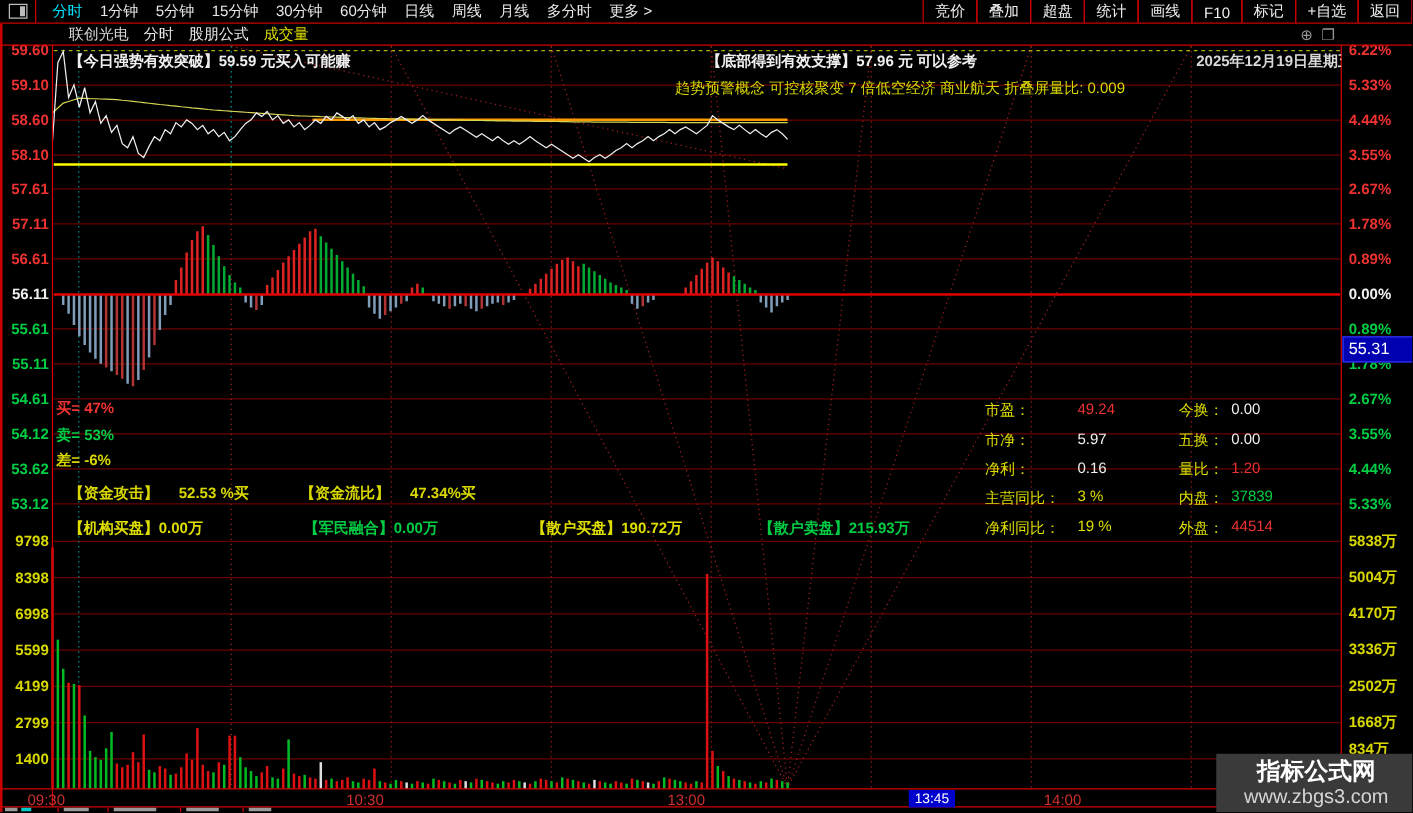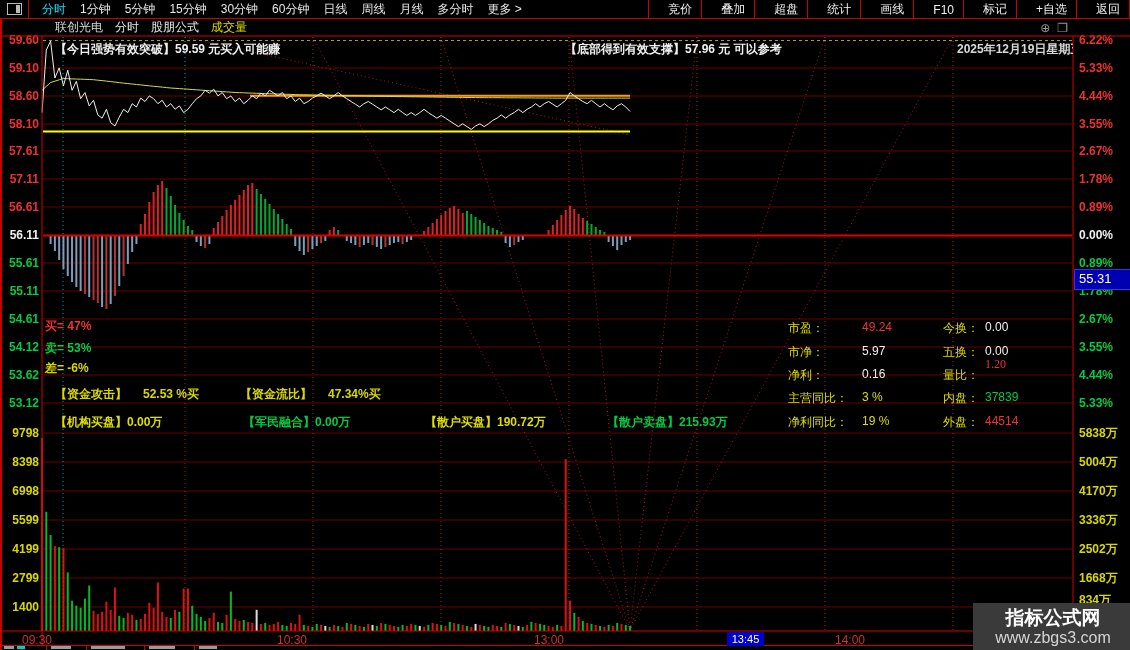--- a/index.html
+++ b/index.html
@@ -8,21 +8,21 @@
   
   #menubar{position:absolute;left:0;top:0;width:1130px;height:18px;display:flex;align-items:center;
            border-bottom:1px solid #c80000;background:#000;z-index:30;}
   #win-icon{width:13px;height:10px;border:1px solid #bbb;margin:0 6px 0 7px;position:relative;}
   #win-icon::after{content:"";position:absolute;right:1px;top:1px;bottom:1px;width:4px;background:#bbb;}
   #menu-sep{width:1px;height:18px;background:#c80000;margin-right:6px;}
   .menu-item{font-size:12px;color:#e8e8e8;margin:0 7px;white-space:nowrap;cursor:default;}
   .menu-item.active{color:#00e5ff;}
   #menu-right{margin-left:auto;display:flex;height:18px;}
   .rbtn{font-size:12px;color:#f0f0f0;border-left:1px solid #c80000;border-right:1px solid #c80000;
-        padding:1px 9px 0 19px;display:flex;align-items:center;white-space:nowrap;margin-left:-1px;}
+        padding:1px 9px 0 9px;display:flex;align-items:center;white-space:nowrap;margin-left:-1px;}
   
   #inforow{position:absolute;left:0;top:19px;width:1130px;height:17px;display:flex;align-items:center;z-index:30;}
   .info-item{font-size:12px;margin-right:12px;white-space:nowrap;}
   #stock-name{margin-left:55px;color:#d8d8d8;}
   .info-white{color:#e8e8e8;}
   .info-yellow{color:#dede00;}
   #inforow-icons{margin-left:auto;margin-right:62px;color:#999;font-size:12px;display:flex;gap:7px;}
   
   .axlab{position:absolute;font-size:12px;font-weight:600;transform:translateY(-50%);white-space:nowrap;}
   .axlab.left{width:38px;text-align:right;}
@@ -413,20 +413,21 @@
       <span>⊕</span>
       <span>❐</span>
     </span>
   </div>
 
   <div class="note c-w" style="left:55px;top:41px;">【今日强势有效突破】59.59 元买入可能赚</div>
   <div class="note c-w" style="left:565px;top:41px;">【底部得到有效支撑】57.96 元 可以参考</div>
   <div class="note" style="left:957px;top:41px;width:116px;overflow:hidden;color:#d8d8d8;">2025年12月19日星期五</div>
 
   <div id="sector-clip">
+    <span class="lay c-y" style="left:497px;top:1px;">趋势预警概念 可控核聚变 7 倍低空经济 商业航天 折叠屏量比: 0.009</span>
   </div>
 
   <div class="note c-r" style="left:45px;top:318px;">买= 47%</div>
   <div class="note c-g" style="left:45px;top:340px;">卖= 53%</div>
   <div class="note c-y" style="left:45px;top:360px;">差= -6%</div>
 
   <div class="note c-y" style="left:55px;top:386px;">【资金攻击】</div>
   <div class="note c-y" style="left:143px;top:386px;">52.53 %买</div>
   <div class="note c-y" style="left:240px;top:386px;">【资金流比】</div>
   <div class="note c-y" style="left:328px;top:386px;">47.34%买</div>
@@ -442,21 +443,21 @@
       <div class="stat-val v-red" style="left: 862px; top: 320px;">49.24</div>
       <div class="stat-lab stat-lab" style="left: 943px; top: 320px;">今换：</div>
       <div class="stat-val v-white" style="left: 985px; top: 320px;">0.00</div>
       <div class="stat-lab stat-lab" style="left: 788px; top: 344px;">市净：</div>
       <div class="stat-val v-white" style="left: 862px; top: 344px;">5.97</div>
       <div class="stat-lab stat-lab" style="left: 943px; top: 344px;">五换：</div>
       <div class="stat-val v-white" style="left: 985px; top: 344px;">0.00</div>
       <div class="stat-lab stat-lab" style="left: 788px; top: 367px;">净利：</div>
       <div class="stat-val v-white" style="left: 862px; top: 367px;">0.16</div>
       <div class="stat-lab stat-lab" style="left: 943px; top: 367px;">量比：</div>
-      <div class="stat-val v-red" style="left: 985px; top: 357px; font-family: Liberation Serif, serif;">1.20</div>
+      <div class="stat-val v-red" style="left: 985px; top: 367px;">1.20</div>
       <div class="stat-lab stat-lab" style="left: 788px; top: 390px;">主营同比：</div>
       <div class="stat-val v-yellow" style="left: 862px; top: 390px;">3 %</div>
       <div class="stat-lab stat-lab" style="left: 943px; top: 390px;">内盘：</div>
       <div class="stat-val v-green" style="left: 985px; top: 390px;">37839</div>
       <div class="stat-lab stat-lab" style="left: 788px; top: 414px;">净利同比：</div>
       <div class="stat-val v-yellow" style="left: 862px; top: 414px;">19 %</div>
       <div class="stat-lab stat-lab" style="left: 943px; top: 414px;">外盘：</div>
       <div class="stat-val v-red" style="left: 985px; top: 414px;">44514</div>
     </div>
   <div id="axis-labels">

